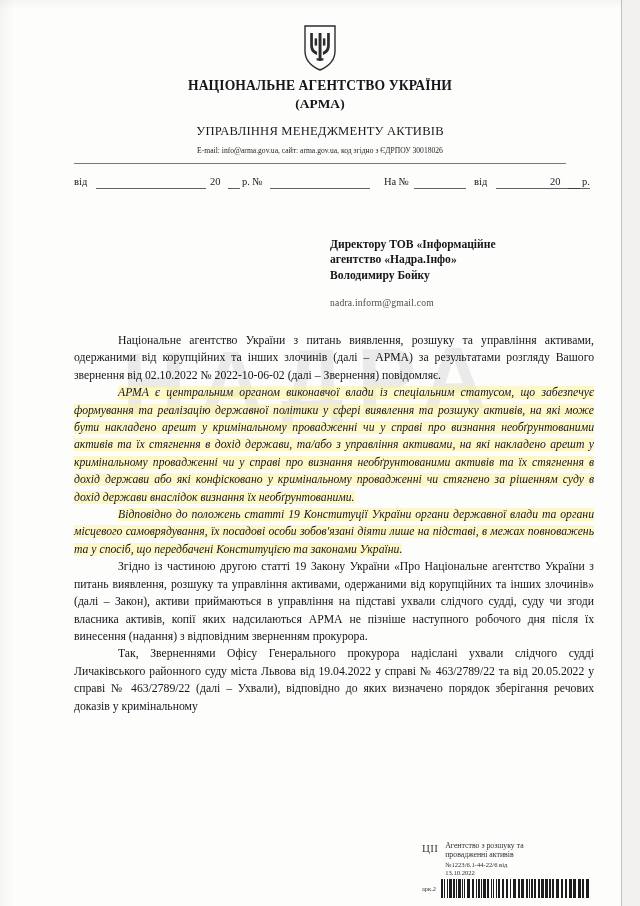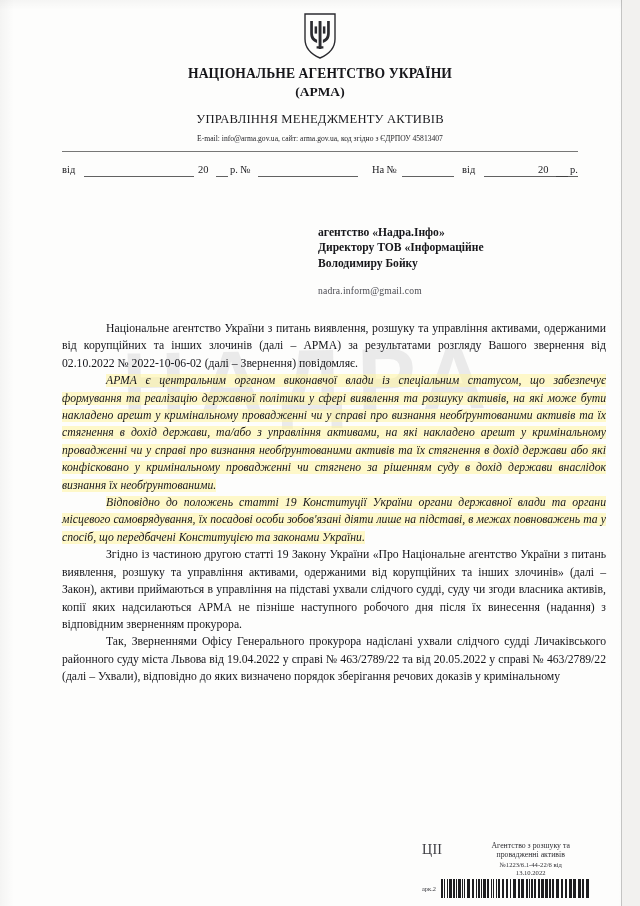--- a/index.html
+++ b/index.html
@@ -61,21 +61,21 @@
     letter-spacing: 14px;
     color: rgba(120,120,125,0.14);
     transform: rotate(-1deg);
     white-space: nowrap;
     user-select: none;
   }
 
   .content {
     position: relative;
     z-index: 2;
-    padding: 0;
+    padding: 12px;
   }
 
   
   #emblem-wrap {
     text-align: center;
     padding-top: 13px;
     height: 52px;
   }
   #emblem {
     display: inline-block;
@@ -177,26 +177,26 @@
     width: 190px;
     z-index: 3;
     font-family: "Liberation Serif", serif;
   }
   .stamp-row {
     display: flex;
     align-items: flex-start;
     gap: 7px;
   }
   .stamp-ub {
-    font-size: 14px;
+    font-size: 11px;
     color: #3b3b40;
     padding-top: 1px;
     letter-spacing: 0.3px;
   }
-  .stamp-body { flex: 1; text-align: center; }
+  .stamp-body { flex: 1; text-align: left; }
   .stamp-org {
     font-size: 7.8px;
     line-height: 9.4px;
     color: #2e2e33;
   }
   .stamp-num {
     font-size: 6.6px;
     line-height: 8.2px;
     color: #2e2e33;
     margin-top: 1px;
@@ -258,21 +258,21 @@
     </div>
 
     <div class="org-title">
       <div class="l1">НАЦІОНАЛЬНЕ АГЕНТСТВО УКРАЇНИ</div>
       <div>(АРМА)</div>
     </div>
 
     <div class="dept-title">УПРАВЛІННЯ МЕНЕДЖМЕНТУ АКТИВІВ</div>
 
     <div class="contact">
-      <div>E-mail: info@arma.gov.ua, сайт: arma.gov.ua, код згідно з ЄДРПОУ 45813407</div>
+      <div>E-mail: info@arma.gov.ua, сайт: arma.gov.ua, код згідно з ЄДРПОУ 30018026</div>
     </div>
 
     <div class="rule"></div>
 
     <div class="ref-row">
       <span style="left:0">від</span>
       <div class="ref-line" style="left:22px; width:110px"></div>
       <span style="left:136px">20</span>
       <div class="ref-line" style="left:154px; width:12px"></div>
       <span style="left:168px">р. №</span>
@@ -281,22 +281,22 @@
       <span style="left:310px">На №</span>
       <div class="ref-line" style="left:340px; width:52px"></div>
       <span style="left:400px">від</span>
       <div class="ref-line" style="left:422px; width:94px"></div>
       <span style="left:476px">20</span>
       <div class="ref-line" style="left:494px; width:12px"></div>
       <span style="left:508px">р.</span>
     </div>
 
     <div class="addressee">
+      <div class="addressee-line">Директору ТОВ «Інформаційне</div>
       <div class="addressee-line">агентство «Надра.Інфо»</div>
-      <div class="addressee-line">Директору ТОВ «Інформаційне</div>
       <div class="addressee-line">Володимиру Бойку</div>
       <div class="addressee-email">nadra.inform@gmail.com</div>
     </div>
 
     <div class="body-text">
 
       <p><span>Національне агентство України з питань виявлення, розшуку та управління активами, одержаними від корупційних та інших злочинів (далі – АРМА) за результатами розгляду Вашого звернення від </span><span>02.10.2022</span><span>  №  </span><span>2022-10-06-02</span><span> (далі – Звернення) повідомляє.</span></p>
 
       <p><span class="hl">АРМА є центральним органом виконавчої влади із спеціальним статусом, що забезпечує формування та реалізацію державної політики у сфері виявлення та розшуку активів, на які може бути накладено арешт у кримінальному провадженні чи у справі про визнання необґрунтованими активів та їх стягнення в дохід держави, та/або з управління активами, на які накладено арешт у кримінальному провадженні чи у справі про визнання необґрунтованими активів та їх стягнення в дохід держави або які конфісковано у кримінальному провадженні чи стягнено за рішенням суду в дохід держави внаслідок визнання їх необґрунтованими.</span></p>
 

